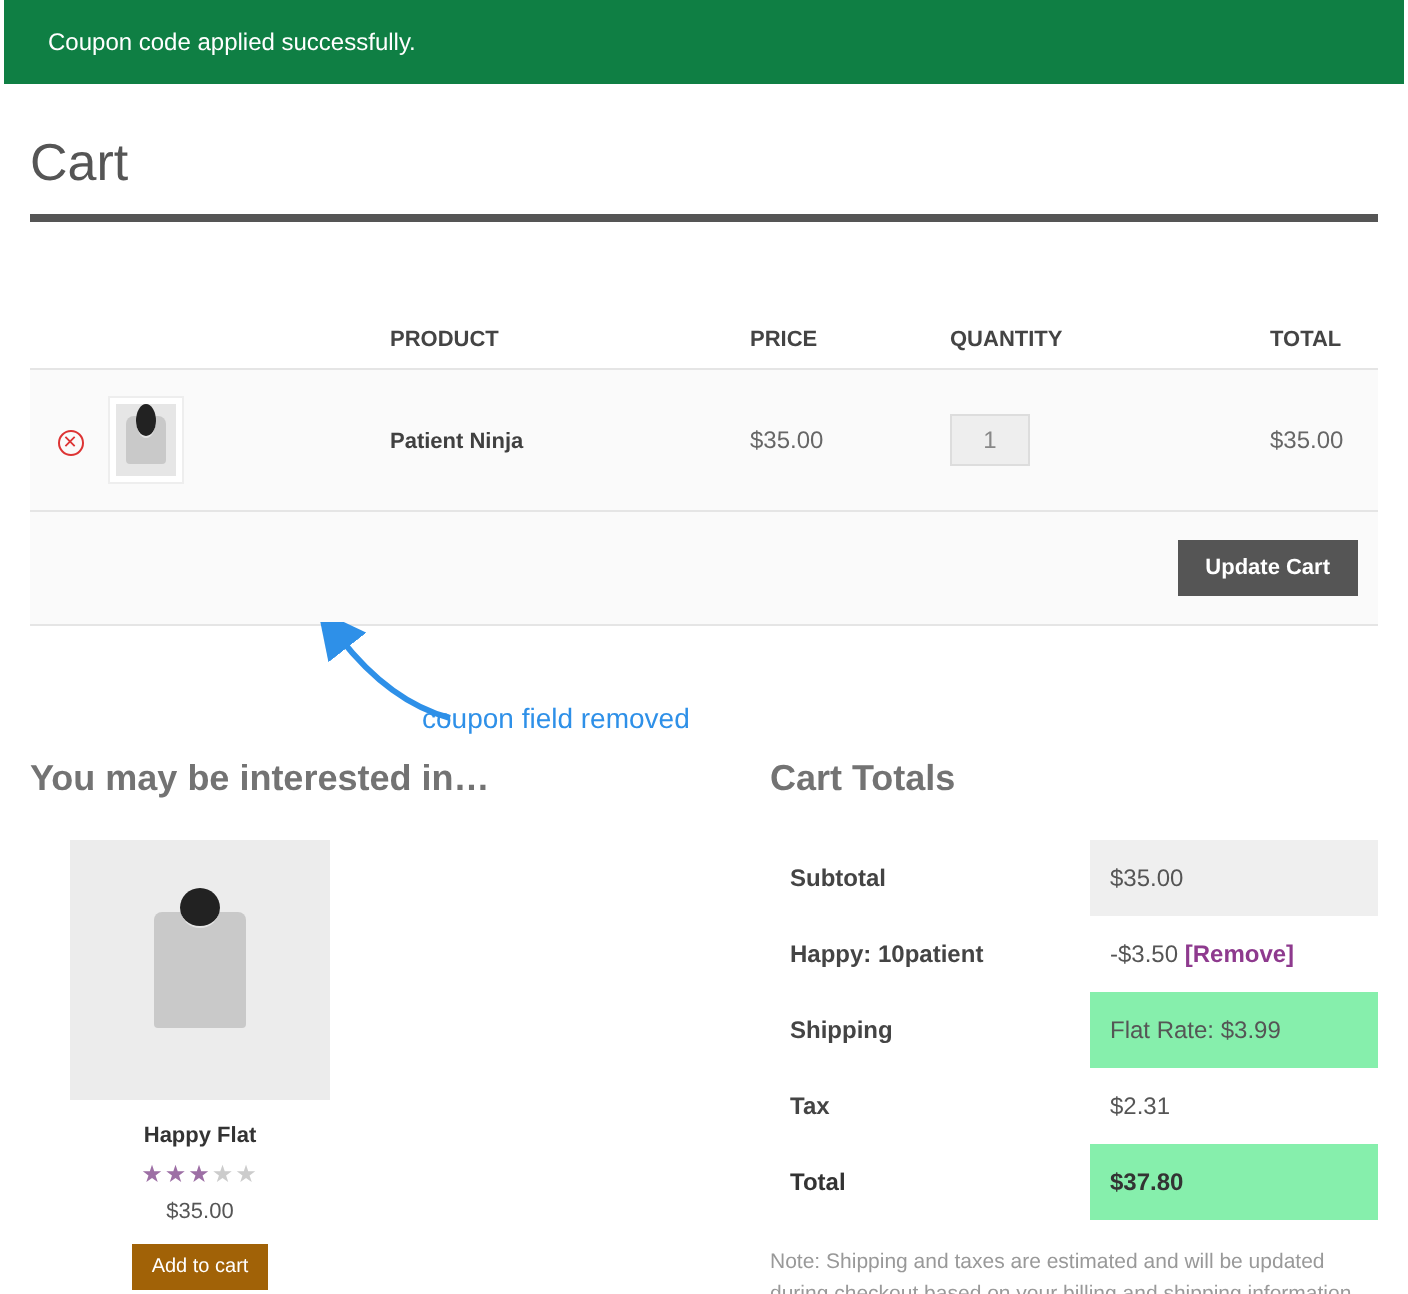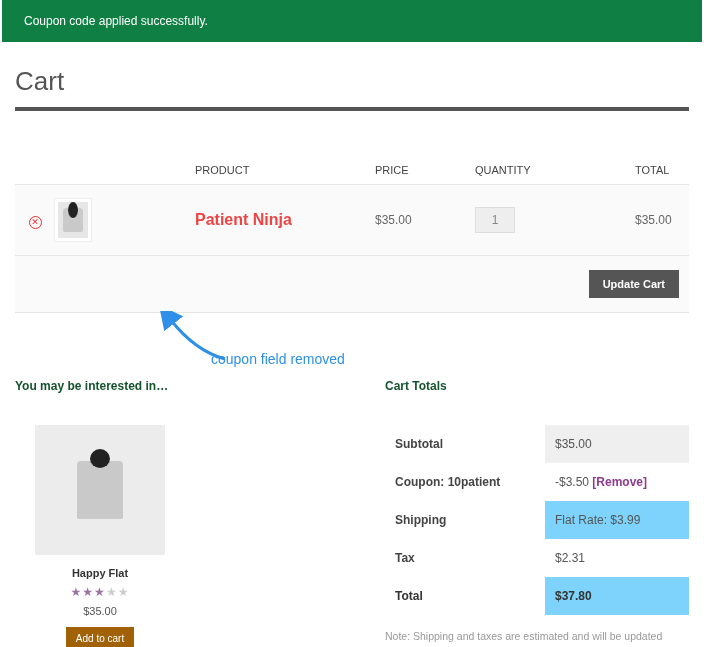--- a/index.html
+++ b/index.html
@@ -10,54 +10,54 @@
     .hr { border:none; border-top:4px solid #555; height:0; margin-bottom:45px; }
 
     
     .cart-row { display:flex; align-items:center; }
     .col-remove { width:40px; text-align:center; }
     .col-thumb  { width:140px; }
     .col-prod   { width:180px; }
     .col-price  { width:100px; }
     .col-qty    { width:160px; }
     .col-total  { flex:1; }
-    .head { text-transform:uppercase; font-size:11px; font-weight:normal; color:#444; padding:8px 0; border-bottom:1px solid #e5e5e5; }
+    .head { text-transform:uppercase; font-size:11px; font-weight:bold; color:#444; padding:8px 0; border-bottom:1px solid #e5e5e5; }
     .body-row { background:#fafafa; padding:14px 0; border-bottom:1px solid #e5e5e5; }
     .remove-x { display:inline-flex; width:13px; height:13px; border-radius:50%; border:1px solid #d33; color:#d33; font-size:9px; align-items:center; justify-content:center; line-height:1; cursor:pointer; }
     .thumb { width:36px; height:42px; border:3px solid #fff; outline:1px solid #eee; background:#e6e6e6; position:relative; overflow:hidden; }
-    .prod-link { color:#ef4444; font-size:16px; font-weight:bold; }
+    .prod-link { color:#404040; font-size:11px; font-weight:bold; }
     .dim { color:#666; font-size:12px; }
     .qty-box { width:40px; height:26px; background:#eee; border:1px solid #ddd; display:flex; align-items:center; justify-content:center; font-size:12px; color:#888; }
     .actions-row { background:#fafafa; padding:14px 10px; display:flex; justify-content:flex-end; border-bottom:1px solid #e5e5e5; }
     .btn-dark { background:#555; color:#fff; font-size:11px; font-weight:bold; padding:8px 14px; border:none; cursor:pointer; }
 
     
     .annot-area { position:relative; height:60px; margin-top:6px; }
     .annot-text { position:absolute; left:196px; top:32px; color:#2e90e8; font-size:14px; }
     .arrow-svg { position:absolute; left:140px; top:-8px; }
 
     
     .lower { display:flex; gap:30px; }
     .lower-left { width:340px; }
     .lower-right { flex:1; }
-    h2.sect { font-size:12px; font-weight:bold; color:#14532d; margin-bottom:32px; }
+    h2.sect { font-size:18px; font-weight:bold; color:#737373; margin-bottom:20px; }
 
     .product-card { width:130px; text-align:center; margin-left:20px; }
     .card-img { width:130px; height:130px; background:#ececec; position:relative; overflow:hidden; }
     .card-title { font-size:11px; font-weight:bold; margin:12px 0 6px; color:#333; }
     .stars { color:#9d6fa5; font-size:12px; letter-spacing:1px; }
     .stars .grey { color:#ccc; }
     .card-price { font-size:11px; color:#555; margin:6px 0 10px; }
     .btn-small { background:#a16207; color:#fff; font-size:10px; padding:6px 10px; border:none; cursor:pointer; }
 
     .totals { margin-bottom:14px; }
     .trow { display:flex; }
     .tlabel { width:160px; padding:12px 10px; font-size:12px; font-weight:bold; color:#444; }
     .tval { flex:1; padding:12px 10px; font-size:12px; color:#555; }
-    .trow.shade .tval { background:#7dd3fc; }
+    .trow.shade .tval { background:#86efac; }
     .trow.shade0 .tval { background:#efefef; }
     .remove-link { color:#8e3a8e; font-weight:bold; cursor:pointer;margin-top:20px; }
     .total-strong { font-weight:bold; color:#333; }
     .note { font-size:10.5px; color:#999; line-height:1.5; margin:10px 0 18px; }
 
     
     .hood { position:absolute; left:50%; top:50%; transform:translate(-50%,-50%); }
     .hood .torso { width:20px; height:24px; background:#c9c9c9; border-radius:4px 4px 2px 2px; position:relative; }
     .hood .head { position:absolute; width:10px; height:10px; background:#222; border-radius:50%; top:-6px; left:5px; }
     .card-img .hood .torso { width:46px; height:58px; }
@@ -142,21 +142,21 @@
     </div>
 
     <div class="lower-right">
       <h2 class="sect">Cart Totals</h2>
       <div class="totals">
         <div class="trow shade0">
           <div class="tlabel">Subtotal</div>
           <div class="tval">$35.00</div>
         </div>
         <div class="trow">
-          <div class="tlabel">Coupon: 10patient</div>
+          <div class="tlabel">Happy: 10patient</div>
           <div class="tval">
             <span>-$3.50 </span><span class="remove-link">[Remove]</span>
           </div>
         </div>
         <div class="trow shade">
           <div class="tlabel">Shipping</div>
           <div class="tval">Flat Rate: $3.99</div>
         </div>
         <div class="trow">
           <div class="tlabel">Tax</div>

